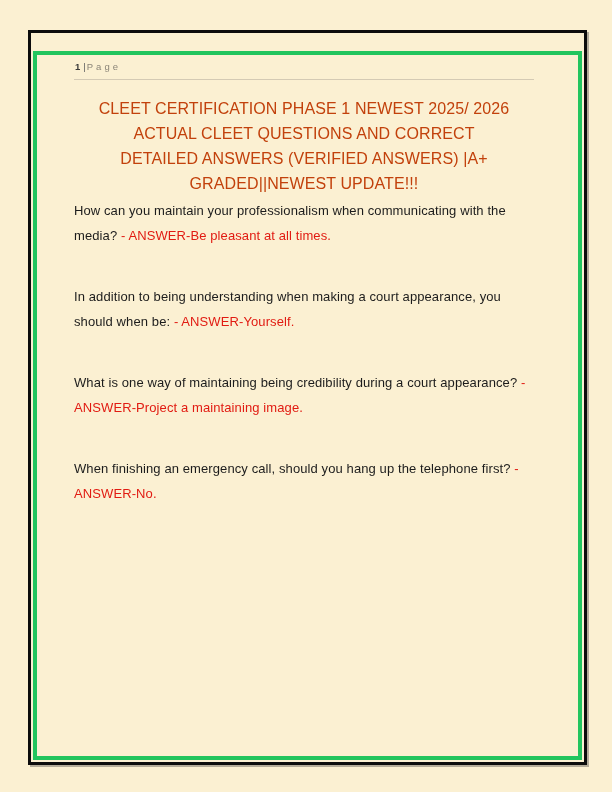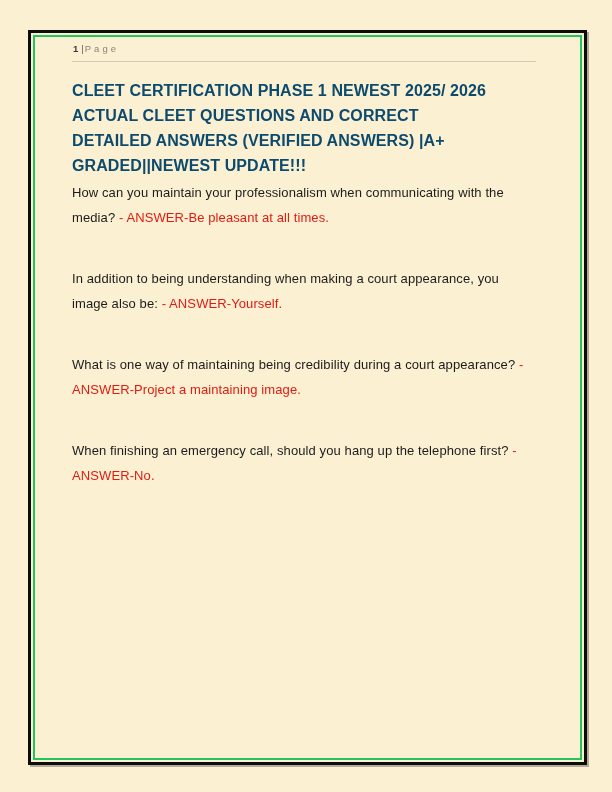--- a/index.html
+++ b/index.html
@@ -20,21 +20,22 @@
     top: 30px;
     width: 553px;
     height: 729px;
     border: 3px solid #0c0c0c;
     box-shadow: 2px 2px 0 #b3ab99;
     background: #fbf0d2;
   }
   .page-frame-inner {
     position: absolute;
     inset: 2px;
-    border: 2px solid #22c55e;
+    border: 4px solid #22c55e;
+    margin-top: 16px;
   }
   .page-content {
     position: absolute;
     inset: 0;
     padding: 5px 44px 0 37px;
     box-sizing: border-box;
   }
   .page-header {
     font-size: 9.5px;
     line-height: 12px;
@@ -48,25 +49,25 @@
   .page-header .sep {
     color: #5f5f5f;
     padding: 0 1px 0 3px;
   }
   .page-header .lbl {
     color: #8b8578;
     letter-spacing: 3px;
   }
   .doc-title {
     margin: 16px 0 2px;
-    text-align: left;
-    font-weight: bold;
+    text-align: center;
+    font-weight: normal;
     font-size: 16px;
     line-height: 25px;
-    color: #0c4a6e;
+    color: #c2410c;
     letter-spacing: 0.1px;
   }
   .qa {
     margin: 0 0 36px;
     font-size: 13px;
     line-height: 25px;
     letter-spacing: 0.1px;
     color: #1c1c1c;
     white-space: pre-wrap;
   }
@@ -88,21 +89,21 @@
       <div class="doc-title">
         <div>CLEET CERTIFICATION PHASE 1 NEWEST 2025/ 2026</div>
         <div>ACTUAL CLEET QUESTIONS AND CORRECT</div>
         <div>DETAILED ANSWERS (VERIFIED ANSWERS) |A+</div>
         <div>GRADED||NEWEST UPDATE!!!</div>
       </div>
 
       <p class="qa"><span class="question">How can you maintain your professionalism when communicating with the media? </span><span class="answer">- ANSWER-Be pleasant at all times.</span></p>
 
 
-      <p class="qa"><span class="question">In addition to being understanding when making a court appearance, you image also be: </span><span class="answer">- ANSWER-Yourself.</span></p>
+      <p class="qa"><span class="question">In addition to being understanding when making a court appearance, you should when be: </span><span class="answer">- ANSWER-Yourself.</span></p>
 
       <p class="qa"><span class="question">What is one way of maintaining being credibility during a court appearance? </span><span class="answer">- ANSWER-Project a maintaining image.</span></p>
 
       <p class="qa"><span class="question">When finishing an emergency call, should you hang up the telephone first? </span><span class="answer">- ANSWER-No.</span></p>
 
     </div>
   </div>
 </div>
 
 </body></html>

